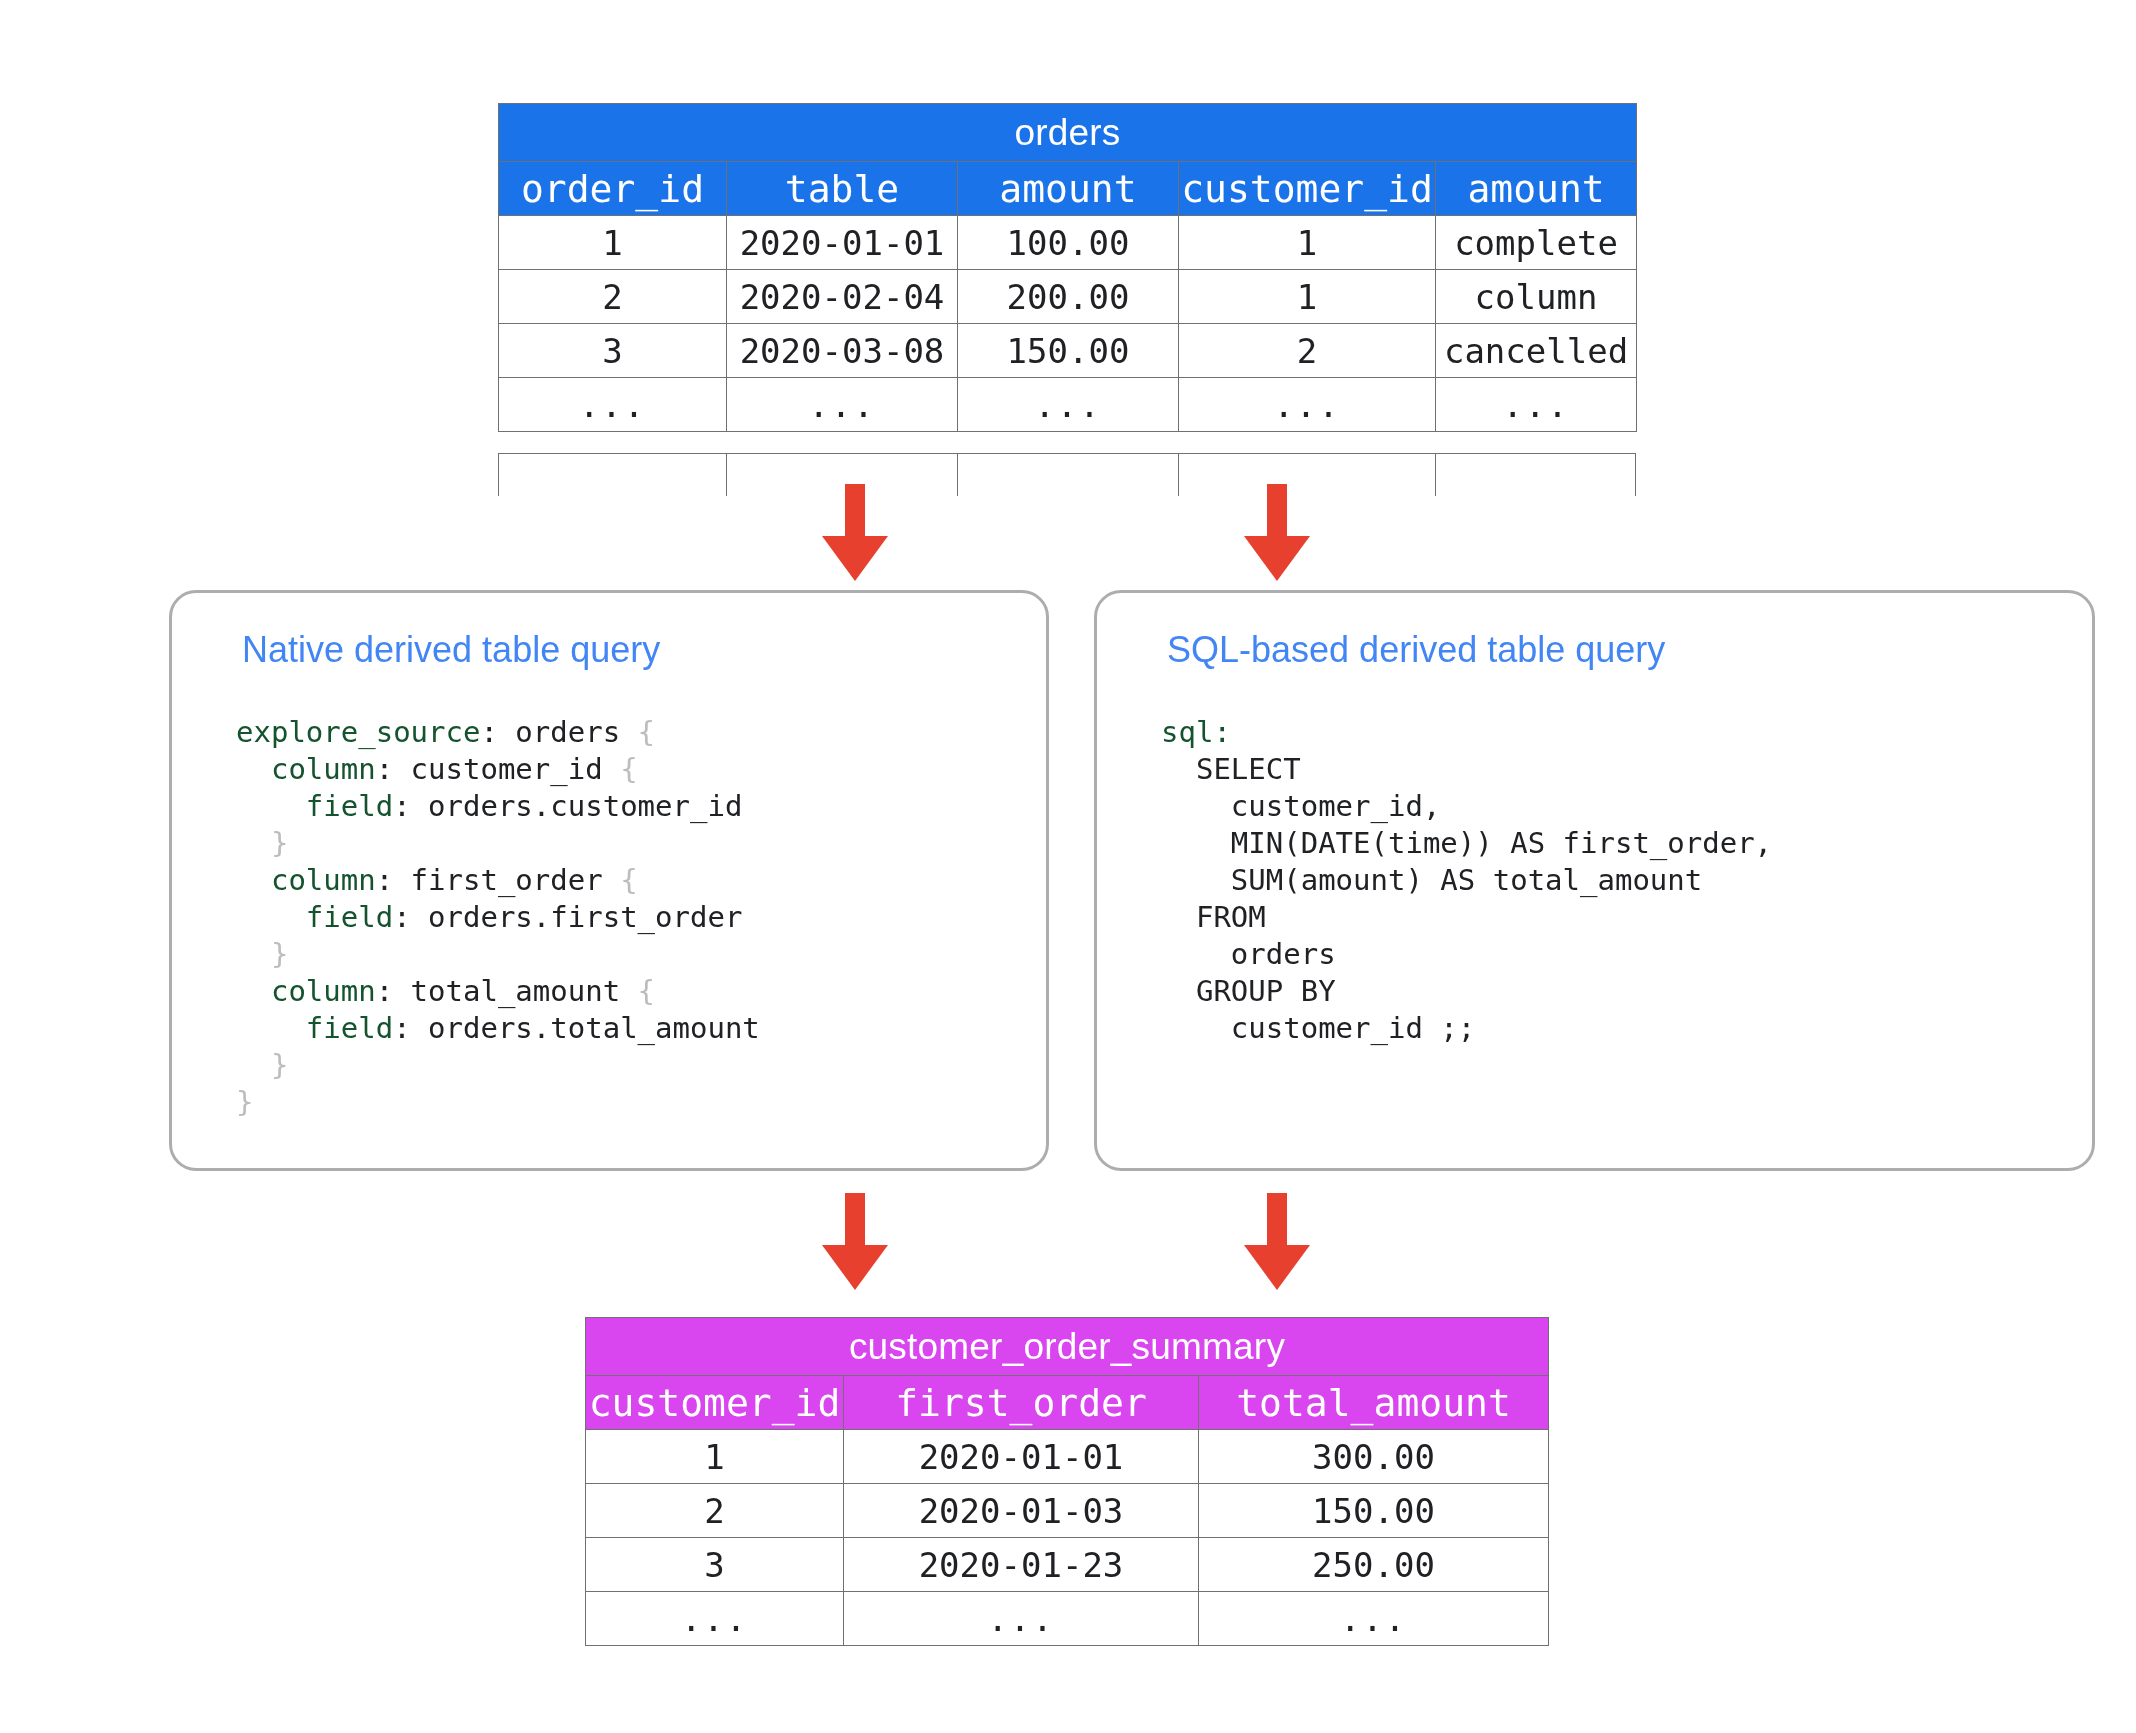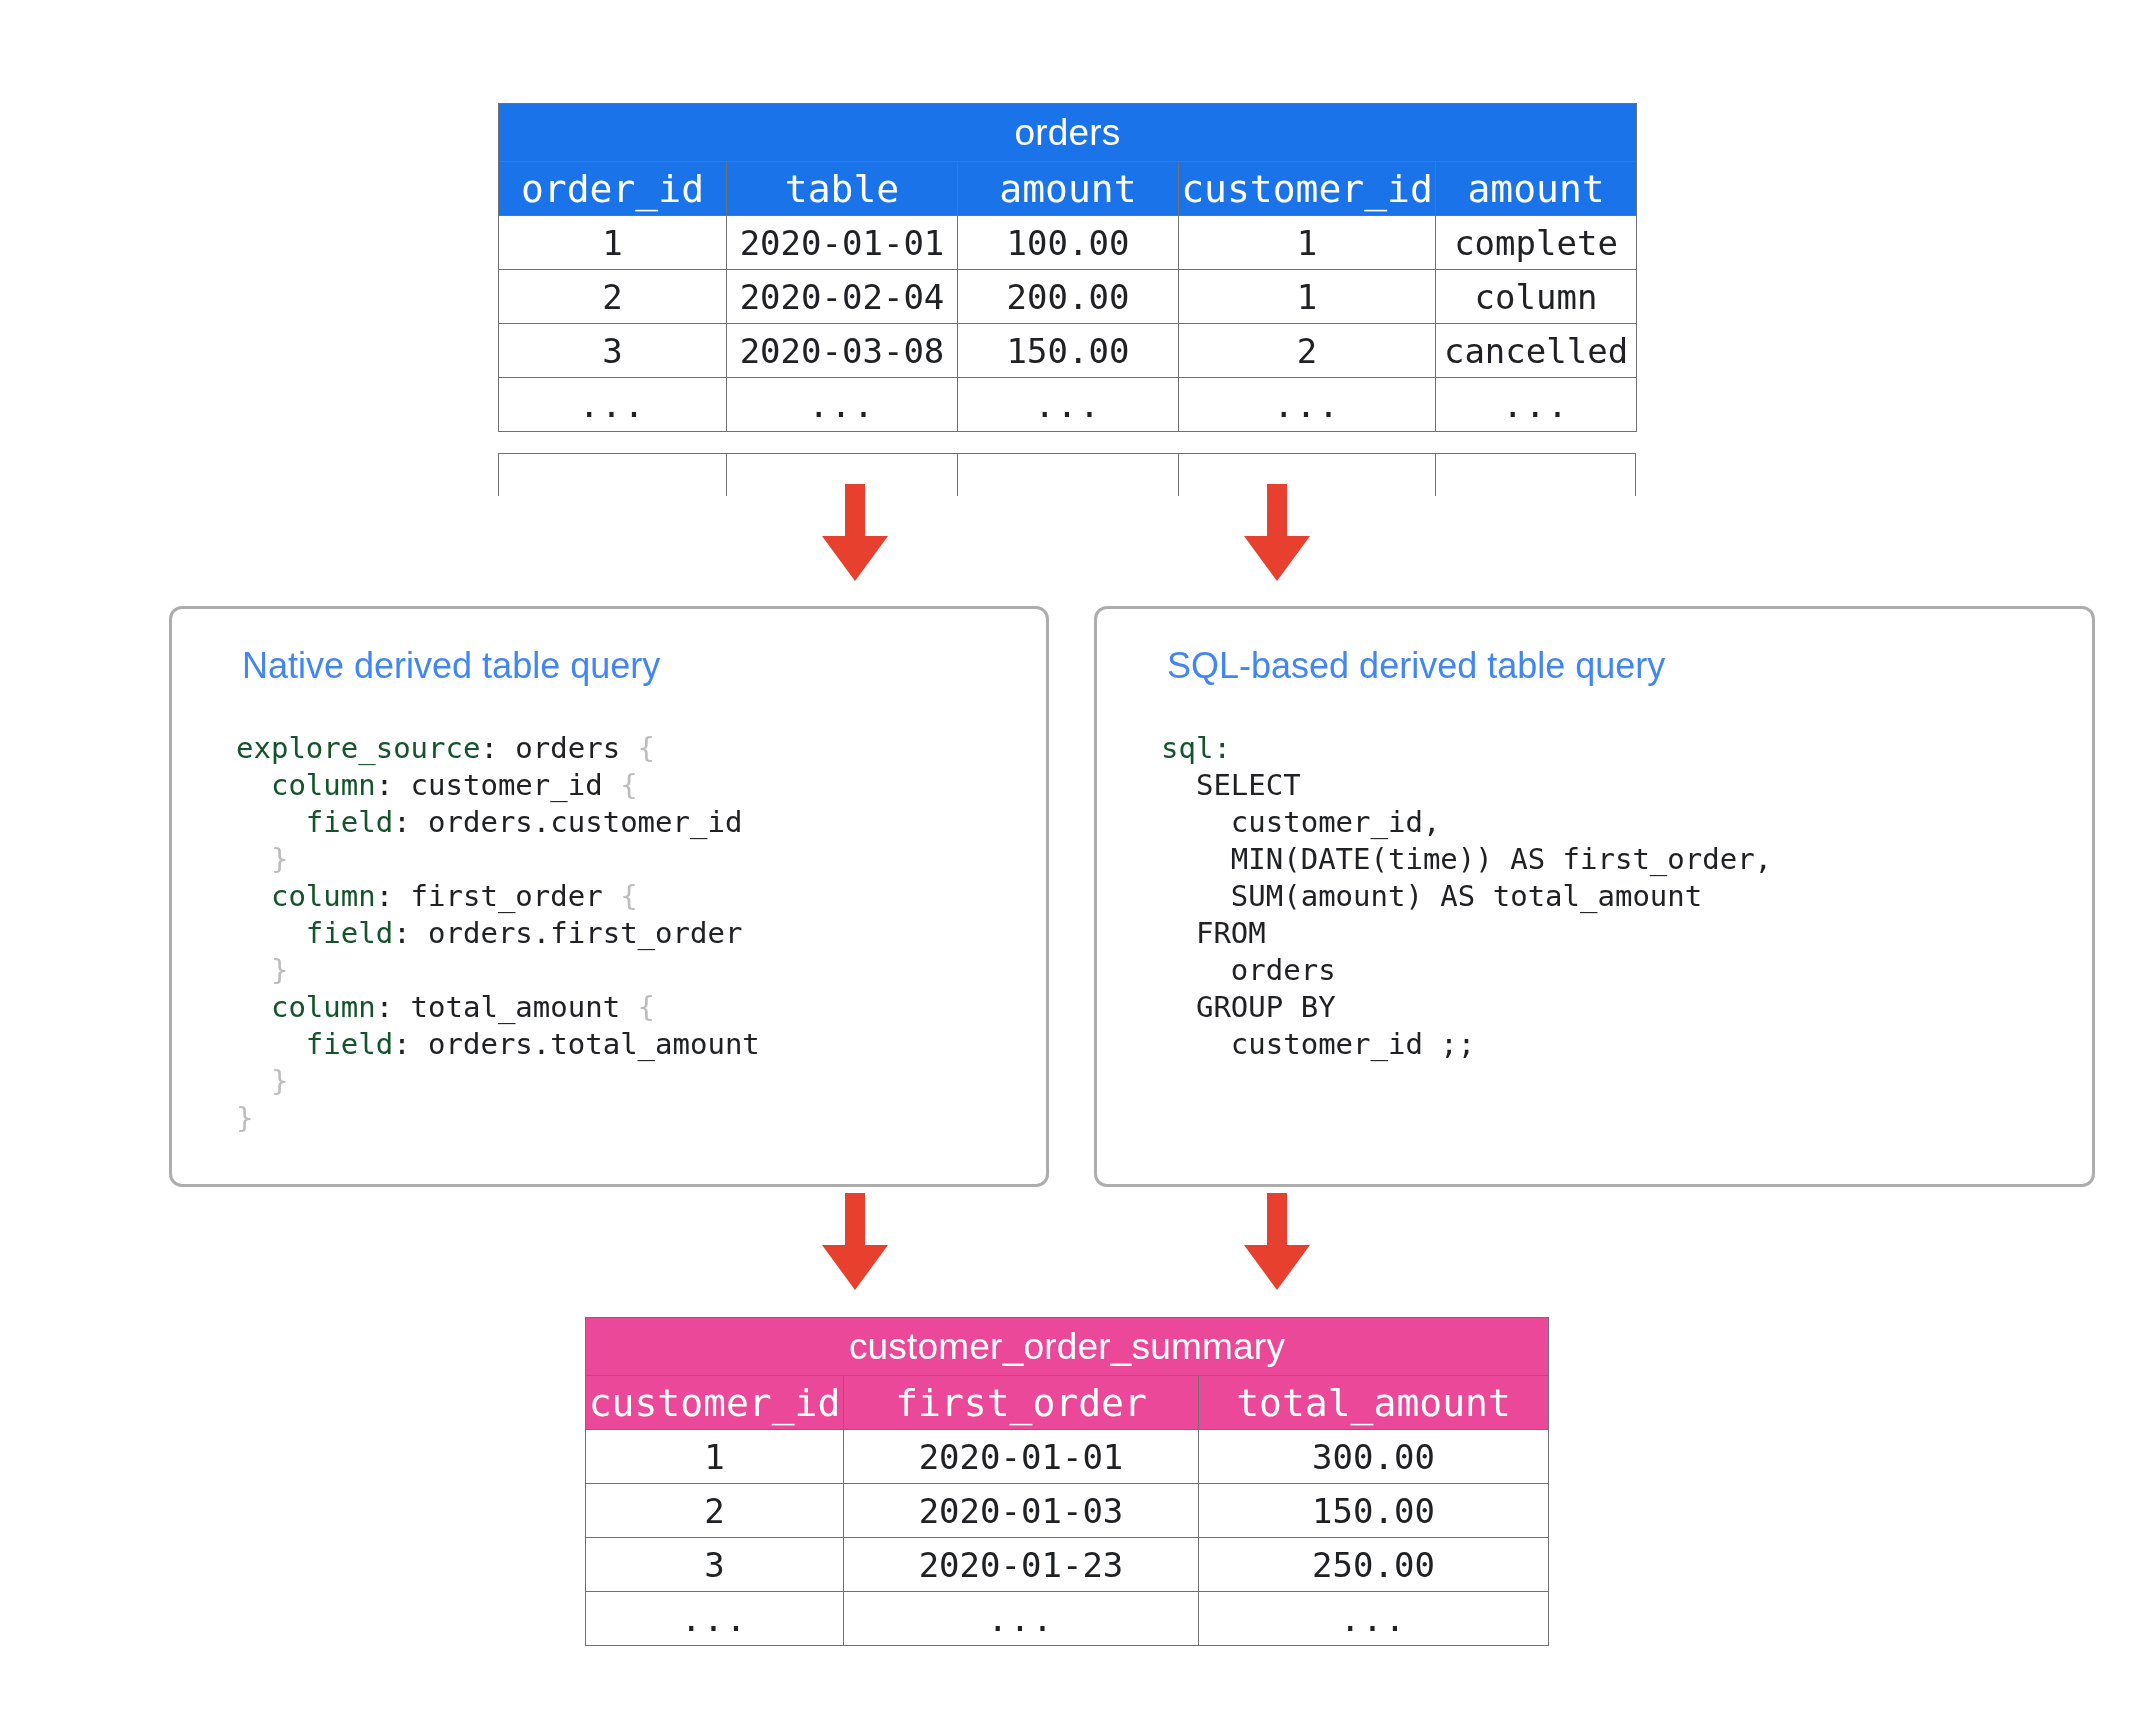--- a/index.html
+++ b/index.html
@@ -91,21 +91,21 @@
     border-left: 1.8px solid #707070;
   }
 
   
   #summary-table {
     left: 585px;
     top: 1317px;
     width: 963px;
   }
   #summary-table .tbl-title,
-  #summary-table .tbl-colhead { background: #ec4899; }
+  #summary-table .tbl-colhead { background: #d946ef; }
 
   
   .arrow {
     position: absolute;
     width: 66px;
     height: 96px;
   }
   .arrow .shaft {
     position: absolute;
     left: 23px;
@@ -124,22 +124,21 @@
     border-right: 33px solid transparent;
     border-top: 45px solid #e8402f;
   }
 
   
   .card {
     position: absolute;
     box-sizing: border-box;
     background: #ffffff;
     border: 3.6px solid #adadad;
-    border-radius: 13px;
-    margin-top: 16px;
+    border-radius: 27px;
   }
   #card-native { left: 169px;  top: 590px; width: 880px; height: 581px; }
   #card-sql    { left: 1094px; top: 590px; width: 1001px; height: 581px; }
 
   .card-title {
     position: absolute;
     left: 70px;
     top: 36px;
     color: #4285f4;
     font-size: 36px;

